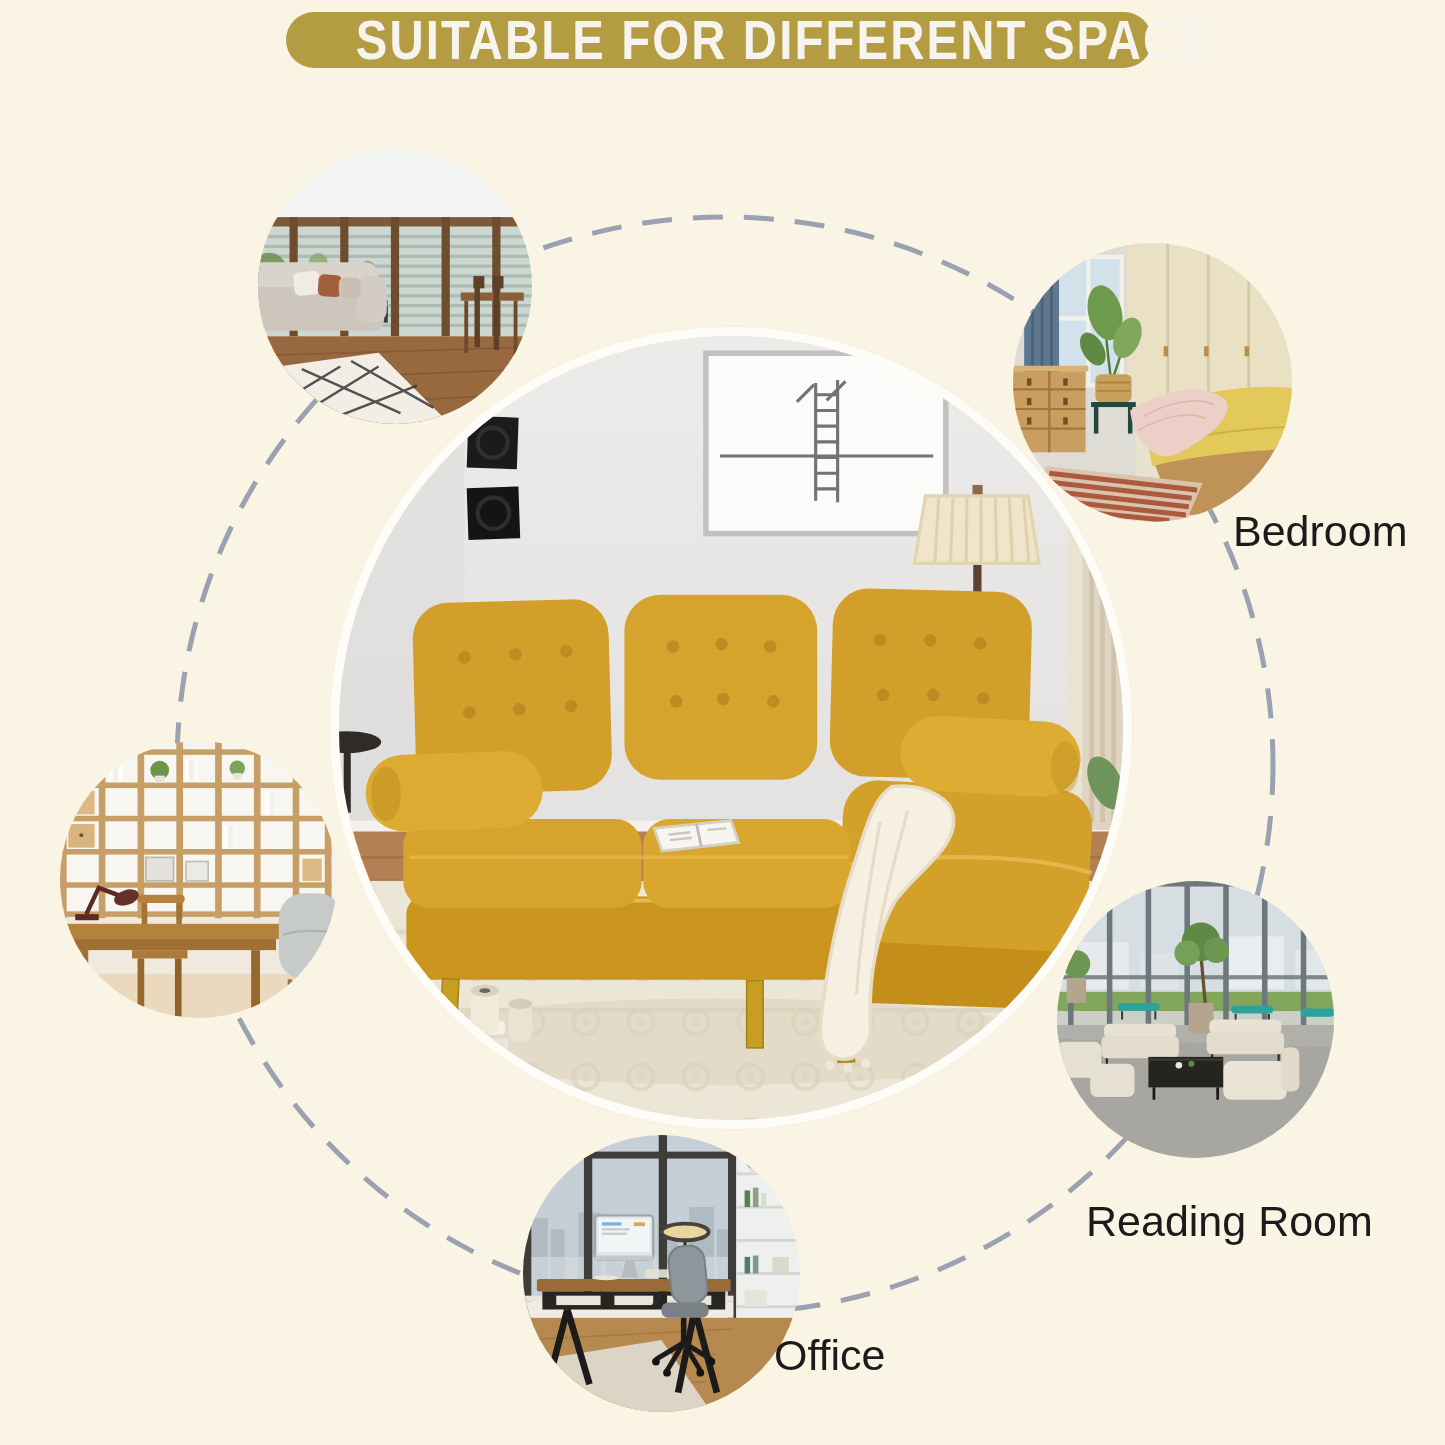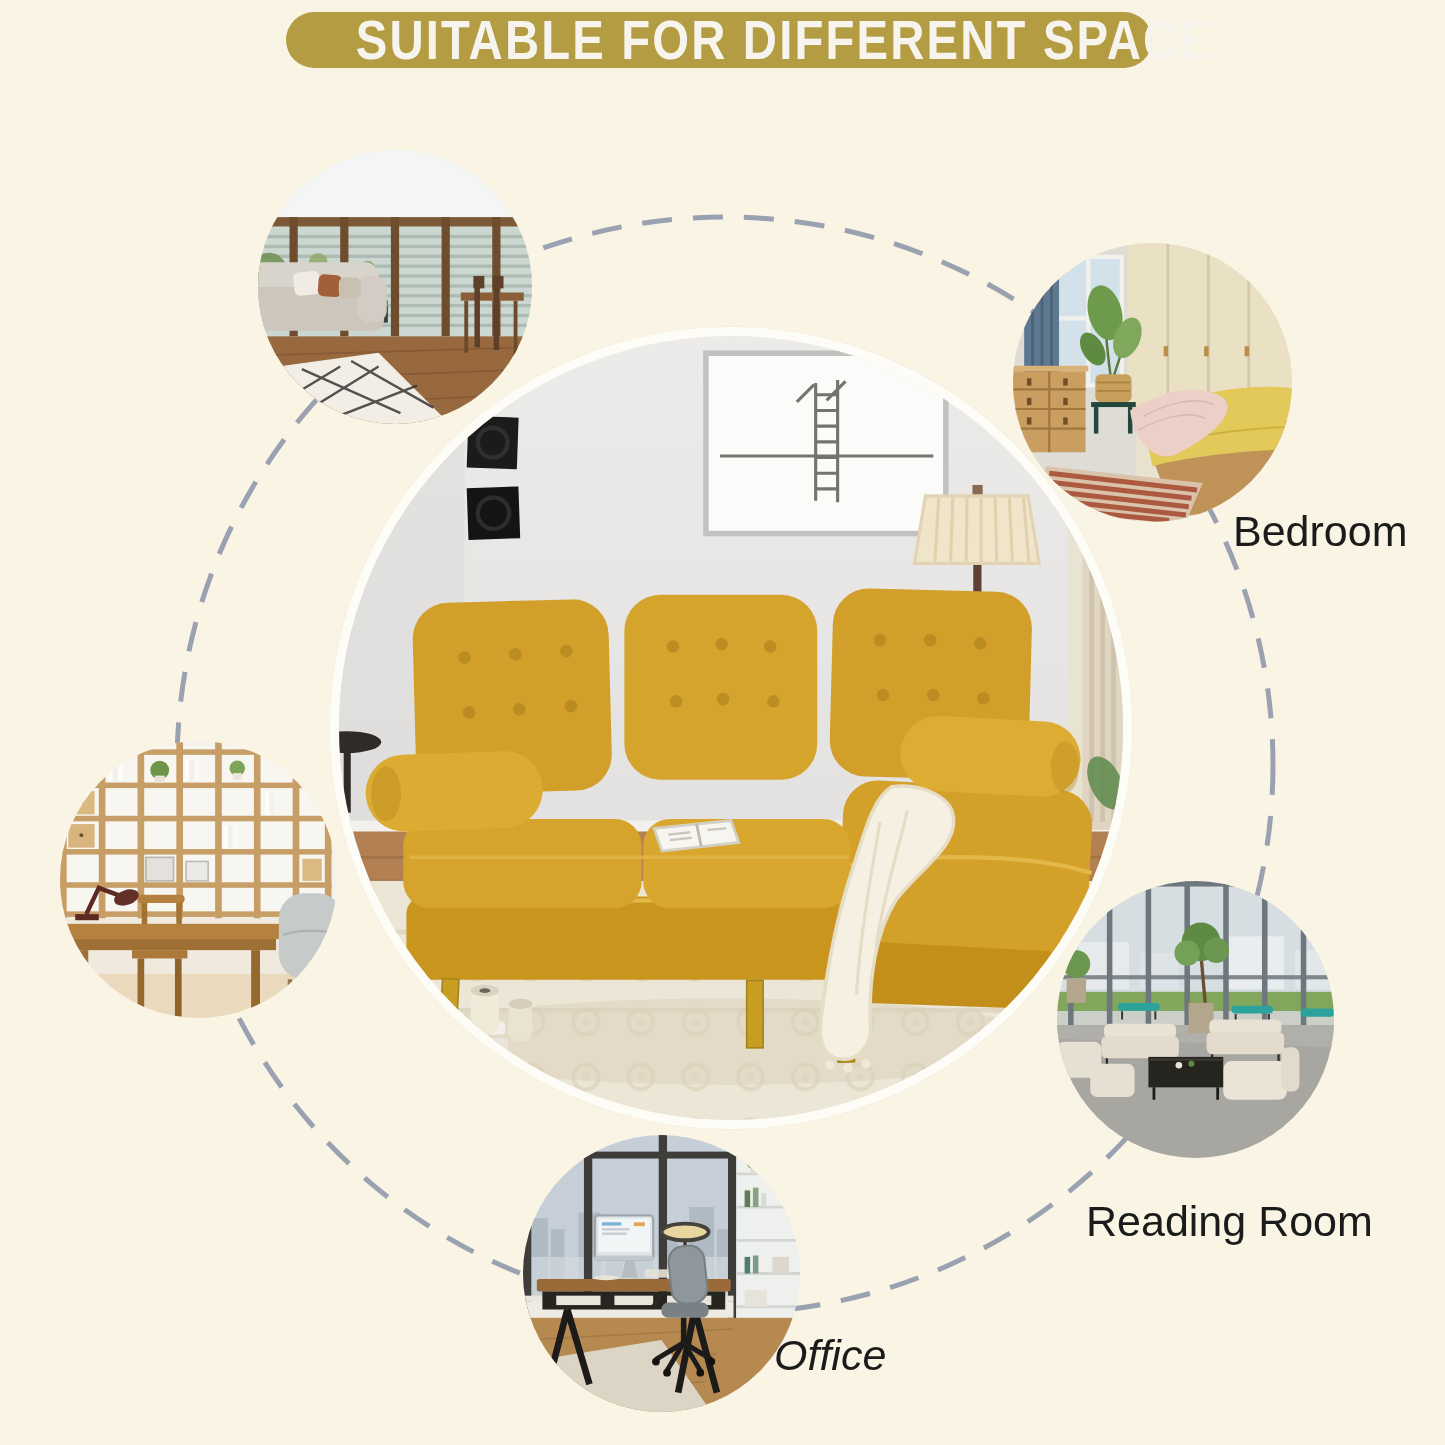--- a/index.html
+++ b/index.html
@@ -31,21 +31,21 @@
   .reading  {left:1057px;top:881px;  width:277px;height:277px;}
   .office   {left:523px; top:1135px; width:277px;height:277px;}
   .label{
     position:absolute;z-index:5;color:var(--label_text,#1b1b1b);
     font-size:43px;line-height:1.1;white-space:nowrap;
   }
   .lab-living   {left:62px;  top:350px;}
   .lab-bedroom  {left:1190px;top:508px;margin-left:43px;}
   .lab-reception{left:38px;  top:1018px;}
   .lab-reading  {left:1086px;top:1158px;margin-top:40px;}
-  .lab-office   {left:774px; top:1332px;font-style:italic;}
+  .lab-office   {left:774px; top:1332px;}
 </style>
 </head>
 <body>
 
 <div class="canvas">
 
   <svg class="dash-ring" viewBox="0 0 1445 1445">
     <circle cx="725" cy="765" r="548" fill="none" stroke="#9aa1b0" stroke-width="5" stroke-dasharray="30 21"></circle>
   </svg>
 

